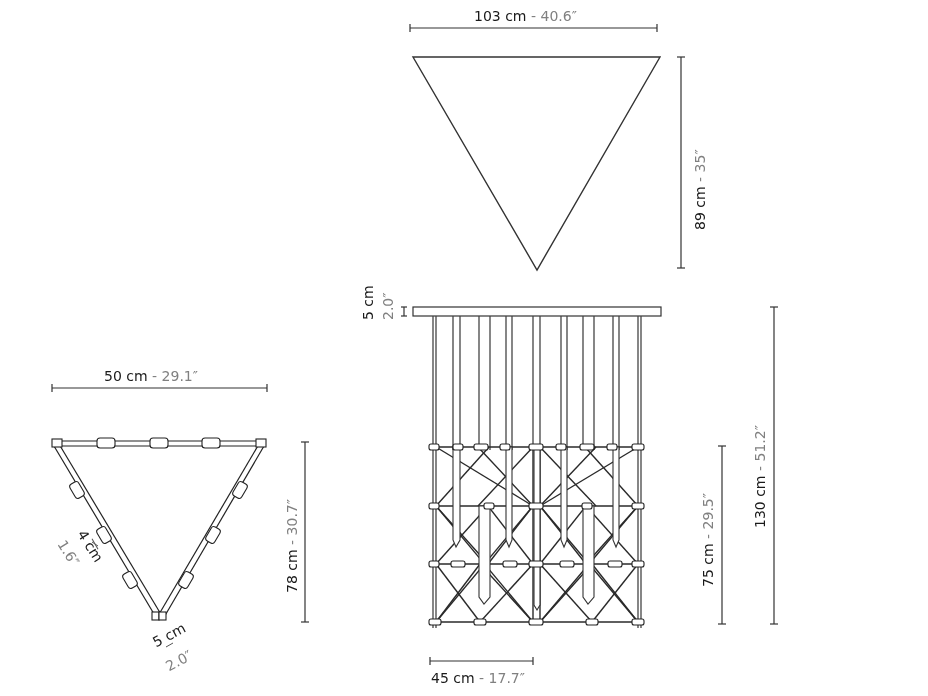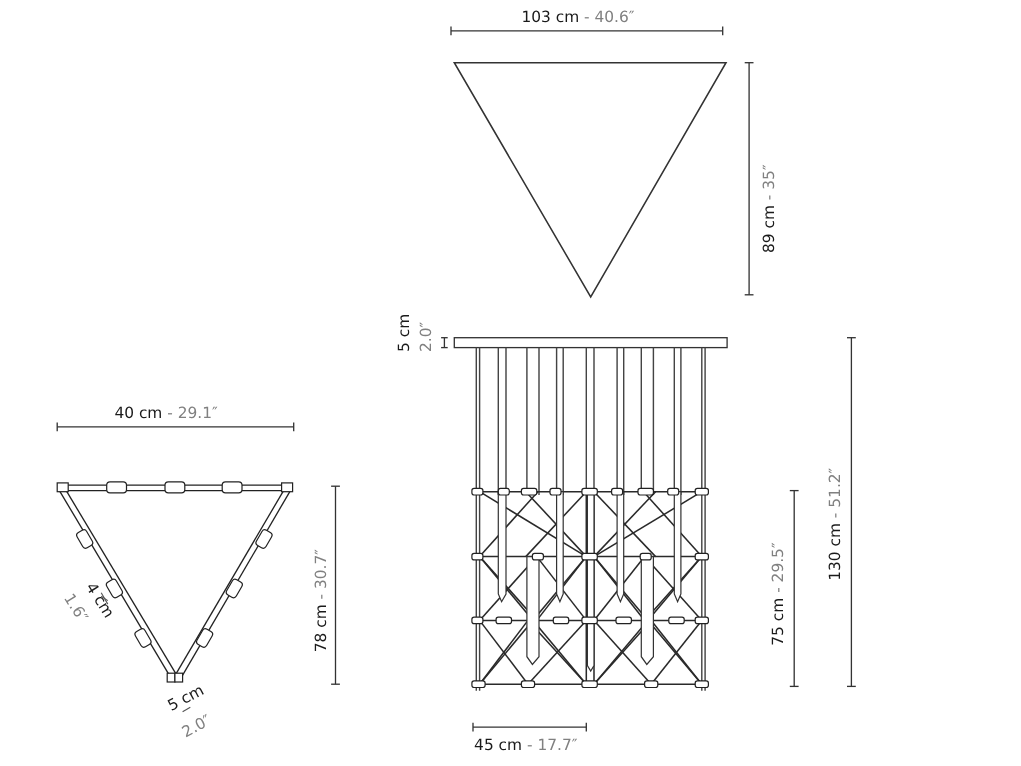--- a/index.html
+++ b/index.html
@@ -218,21 +218,21 @@
 
 <div class="lbl rot" style="left:752px;top:528px;">
   <span>130 cm</span><span class="in"> - </span><span class="in">51.2″</span>
 </div>
 
 <div class="lbl" style="left:431px;top:670px;text-align:right;">
   <span>45 cm</span><span class="in"> - </span><span class="in">17.7″</span>
 </div>
 
 <div class="lbl" style="left:104px;top:368px;">
-  <span>40 cm</span><span class="in"> - </span><span class="in">29.1″</span>
+  <span>50 cm</span><span class="in"> - </span><span class="in">29.1″</span>
 </div>
 
 <div class="lbl rot" style="left:284px;top:593px;">
   <span>78 cm</span><span class="in"> - </span><span class="in">30.7″</span>
 </div>
 
 <div class="lbl rot60" style="left:88px;top:527px;transform:rotate(58deg);">
   <span>4 cm</span>
 </div>
 <div class="lbl rot60" style="left:68px;top:537px;transform:rotate(58deg);">

